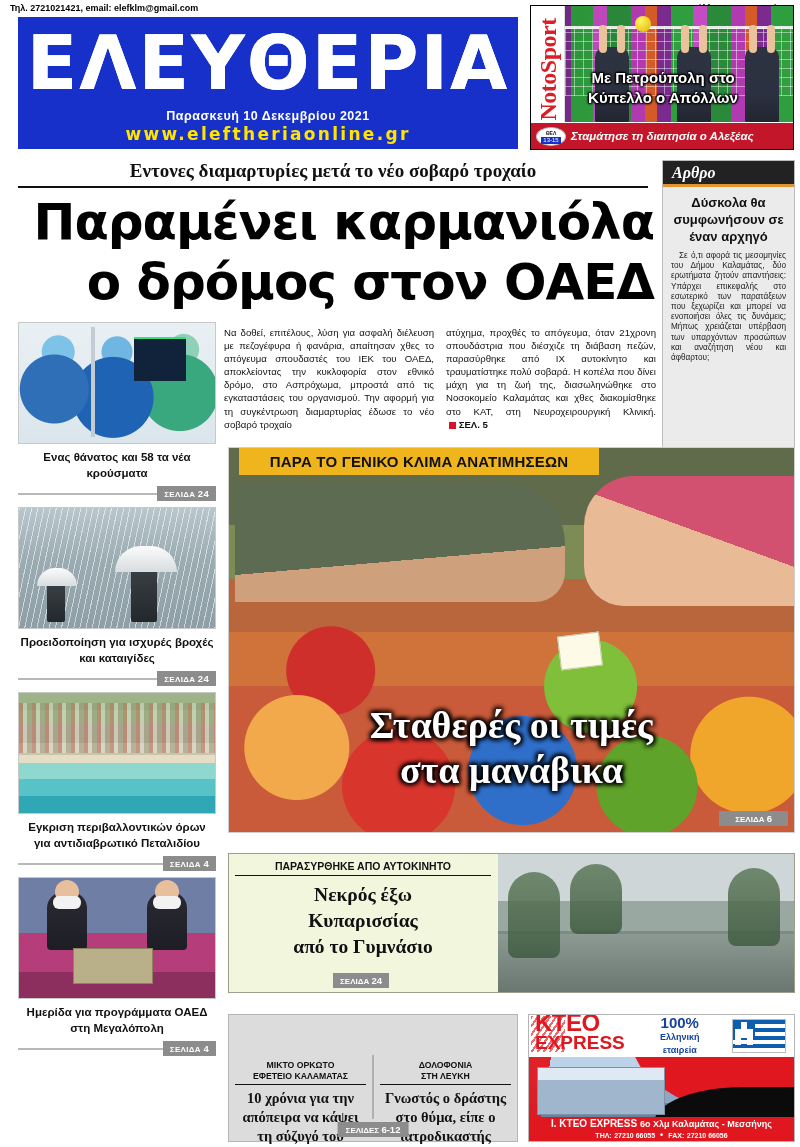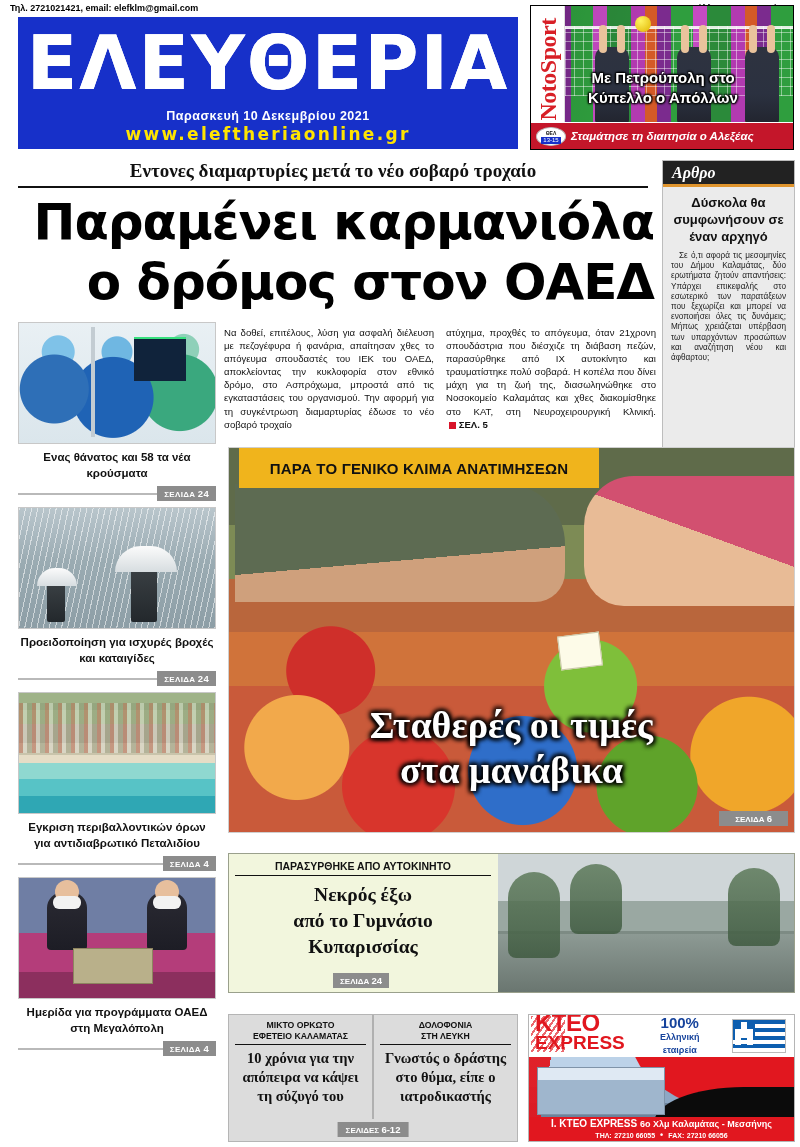--- a/index.html
+++ b/index.html
@@ -259,21 +259,21 @@
       radial-gradient(circle at 12% 78%, #f2a94b 0 52px, transparent 53px),
       radial-gradient(circle at 30% 88%, #d8352c 0 56px, transparent 57px),
       radial-gradient(circle at 52% 84%, #2f6ec9 0 54px, transparent 55px),
       radial-gradient(circle at 74% 88%, #5fa32a 0 50px, transparent 51px),
       radial-gradient(circle at 92% 80%, #f0a62a 0 58px, transparent 59px),
       radial-gradient(circle at 18% 58%, #cf2f2a 0 44px, transparent 45px),
       radial-gradient(circle at 64% 62%, #7fbf3a 0 46px, transparent 47px),
       linear-gradient(180deg,#5f6b4a 0 20%, #7d8b55 20% 34%, #b9663c 34% 48%, #d0733a 48% 62%, #c95a3a 62% 100%);
   }
   .market-band {
-    position:absolute; left:10px; top:0; width:360px; height:40px;
+    position:absolute; left:10px; top:0; width:360px; height:27px;
     background:#f0b41c; display:flex; align-items:center; justify-content:center;
   }
   .market-band span {
     font-size:15px; font-weight:bold; color:#111; letter-spacing:0.2px;
   }
   .market-title {
     position:absolute; left:0; right:0; top:255px; text-align:center;
     color:#fff; font-family:"Liberation Serif", serif;
     font-size:38px; font-weight:bold; line-height:45px;
     text-shadow: 2px 2px 4px #000, -2px 2px 4px #000, 2px -2px 4px #000, -2px -2px 4px #000;
@@ -332,21 +332,21 @@
     position:absolute; width:52px; height:86px; border-radius:26px 26px 8px 8px;
     background:linear-gradient(180deg,#5d7a5a,#3f5a40); opacity:.85;
   }
 
   
   .courtbox {
     position:absolute; left:228px; top:1014px; width:290px; height:128px;
     border:1px solid #b5b5b5; background:#dcdcdc;
   }
   .court-cols { display:flex; height:104px; }
-  .court-col { flex:1; padding:5px 6px 0; }
+  .court-col { flex:1; padding:5px 6px 0;margin-top:40px; }
   .court-col + .court-col { border-left:2px solid #b0b0b0; }
   .court-kicker {
     text-align:center; font-size:8.7px; font-weight:bold; color:#111;
     border-bottom:1px solid #111; padding-bottom:2px; line-height:11px;
   }
   .court-title {
     text-align:center; font-size:14.5px; font-weight:bold; color:#111;
     line-height:19px; padding-top:4px;
     font-family:"Liberation Serif", serif;
   }
@@ -581,22 +581,22 @@
       <span>ΣΕΛΙΔΑ</span>
       <b>6</b>
     </div>
   </div>
 
   <div class="kypbox">
     <div class="kyp-left">
       <div class="kyp-kicker">ΠΑΡΑΣΥΡΘΗΚΕ ΑΠΟ ΑΥΤΟΚΙΝΗΤΟ</div>
       <div class="kyp-title">
         <div>Νεκρός έξω</div>
+        <div>Κυπαρισσίας</div>
         <div>από το Γυμνάσιο</div>
-        <div>Κυπαρισσίας</div>
       </div>
     </div>
     <div class="kyp-badge">
       <span>ΣΕΛΙΔΑ</span>
       <b>24</b>
     </div>
     <div class="kyp-photo">
       <div class="road"></div>
       <div class="tree" style="left:10px; top:18px"></div>
       <div class="tree" style="left:72px; top:10px; height:70px"></div>

